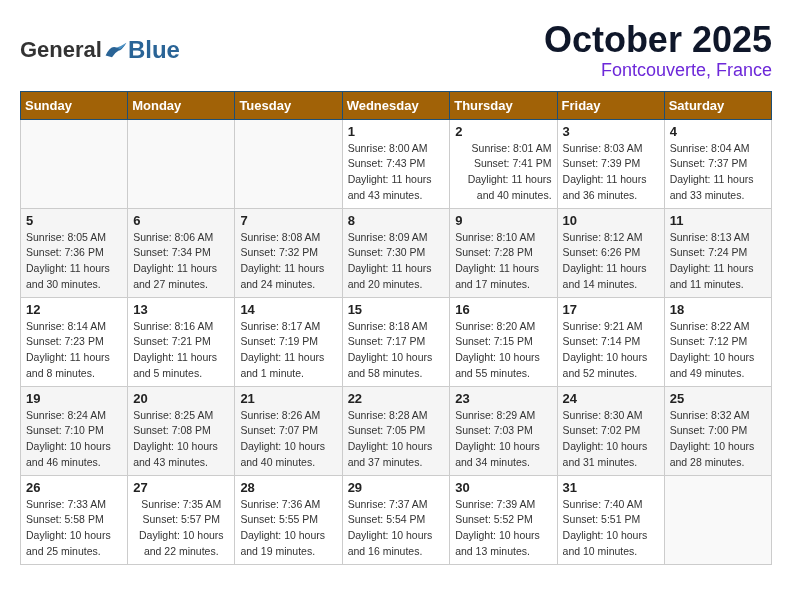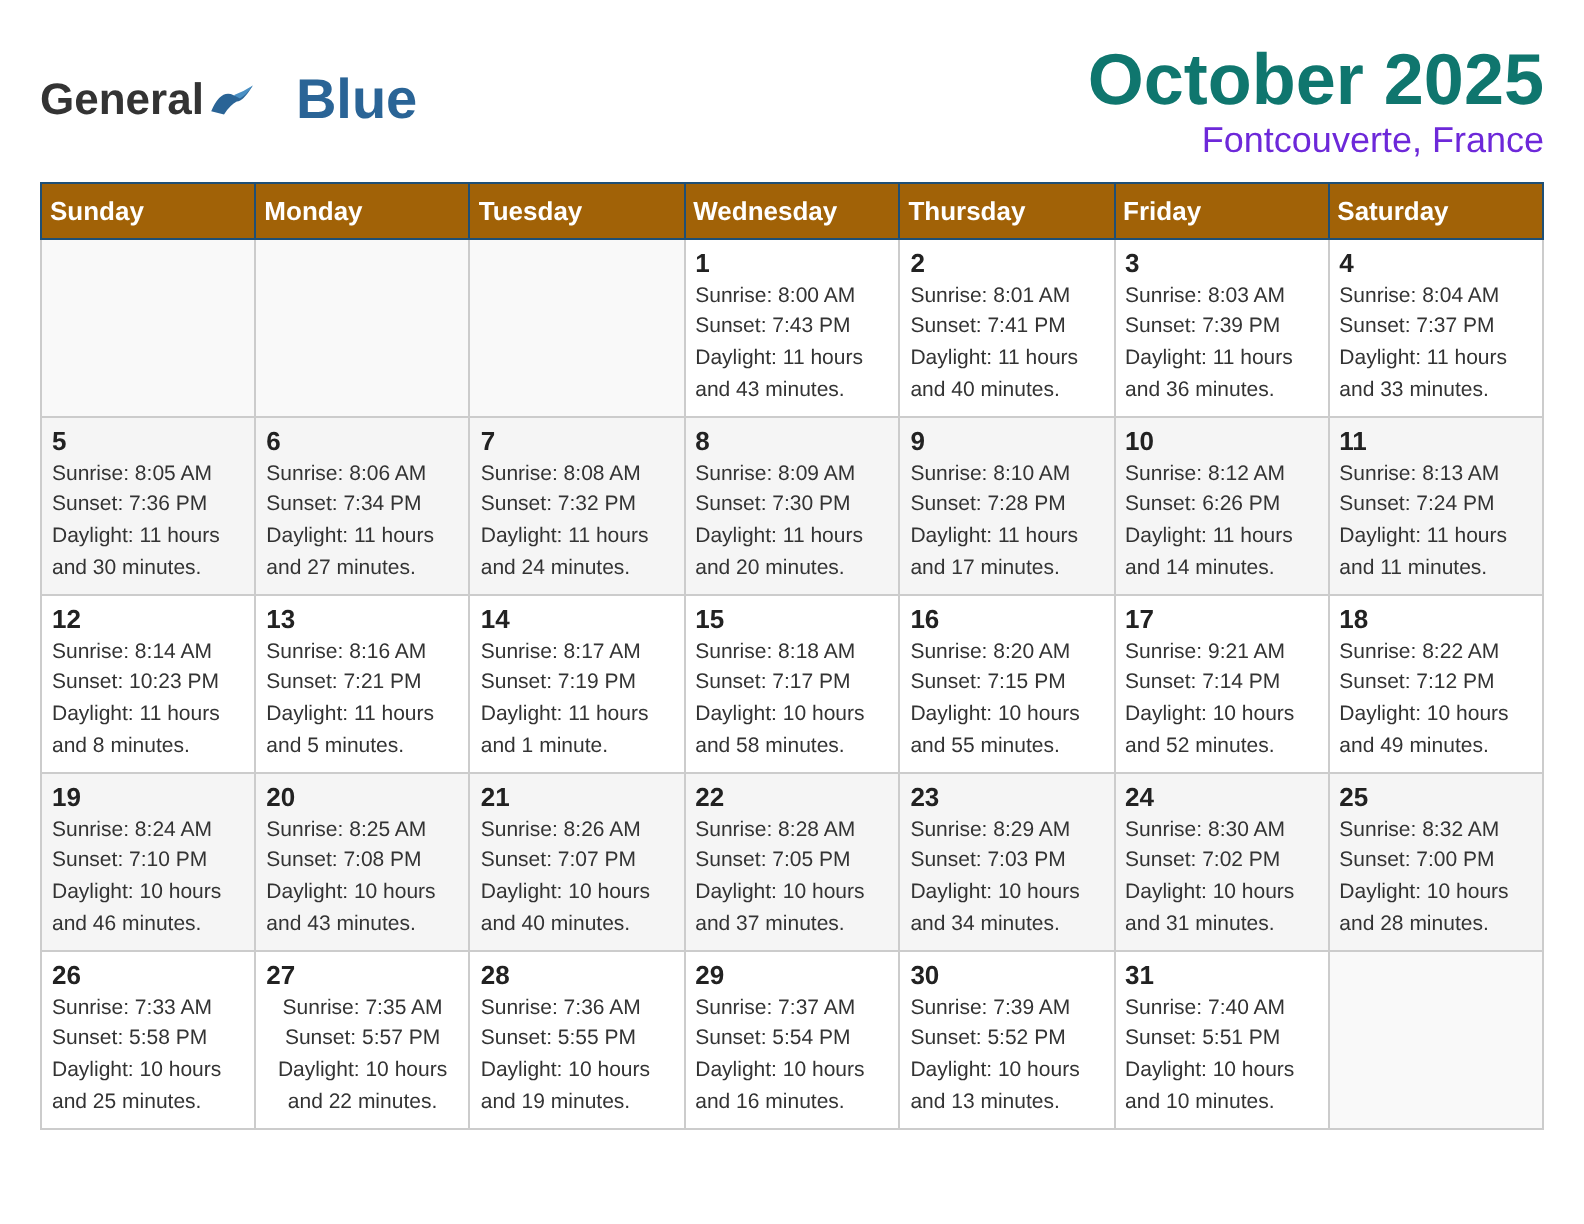--- a/index.html
+++ b/index.html
@@ -24,37 +24,36 @@
     .logo-top {
       display: flex;
       align-items: center;
     }
     .logo-text-general {
       font-size: 22px;
       font-weight: bold;
       color: #333;
     }
     .logo-text-blue {
-      font-size: 28px;
+      font-size: 24px;
       font-weight: bold;
       color: #2a6496;
-      margin-left: 20px;
     }
     .logo-bird {
       width: 24px;
       height: 20px;
       margin-left: 2px;
     }
     .title-block {
       text-align: right;
     }
     .month-title {
       font-size: 36px;
       font-weight: bold;
-      color: #0f766e;
+      color: #0f172a;
       line-height: 1.1;
     }
     .location-title {
       font-size: 18px;
       color: #6d28d9;
     }
     .calendar {
       width: 100%;
       border-collapse: collapse;
       border: 1px solid #ccc;
@@ -134,21 +133,21 @@
         <td class="empty-cell"></td>
         <td>
           <span class="day-number">1</span>
           <div class="day-info" style="white-space: pre-line;">Sunrise: 8:00 AM
 Sunset: 7:43 PM
 Daylight: 11 hours
 and 43 minutes.</div>
         </td>
         <td>
           <span class="day-number">2</span>
-          <div class="day-info" style="white-space: pre-line;">Sunrise: 8:01 AM
+          <div class="day-info" style="white-space: pre-line; text-align: right;">Sunrise: 8:01 AM
 Sunset: 7:41 PM
 Daylight: 11 hours
 and 40 minutes.</div>
         </td>
         <td>
           <span class="day-number">3</span>
           <div class="day-info" style="white-space: pre-line;">Sunrise: 8:03 AM
 Sunset: 7:39 PM
 Daylight: 11 hours
 and 36 minutes.</div>
@@ -209,21 +208,21 @@
           <div class="day-info" style="white-space: pre-line;">Sunrise: 8:13 AM
 Sunset: 7:24 PM
 Daylight: 11 hours
 and 11 minutes.</div>
         </td>
       </tr>
       <tr>
         <td>
           <span class="day-number">12</span>
           <div class="day-info" style="white-space: pre-line;">Sunrise: 8:14 AM
-Sunset: 10:23 PM
+Sunset: 7:23 PM
 Daylight: 11 hours
 and 8 minutes.</div>
         </td>
         <td>
           <span class="day-number">13</span>
           <div class="day-info" style="white-space: pre-line;">Sunrise: 8:16 AM
 Sunset: 7:21 PM
 Daylight: 11 hours
 and 5 minutes.</div>
         </td>

